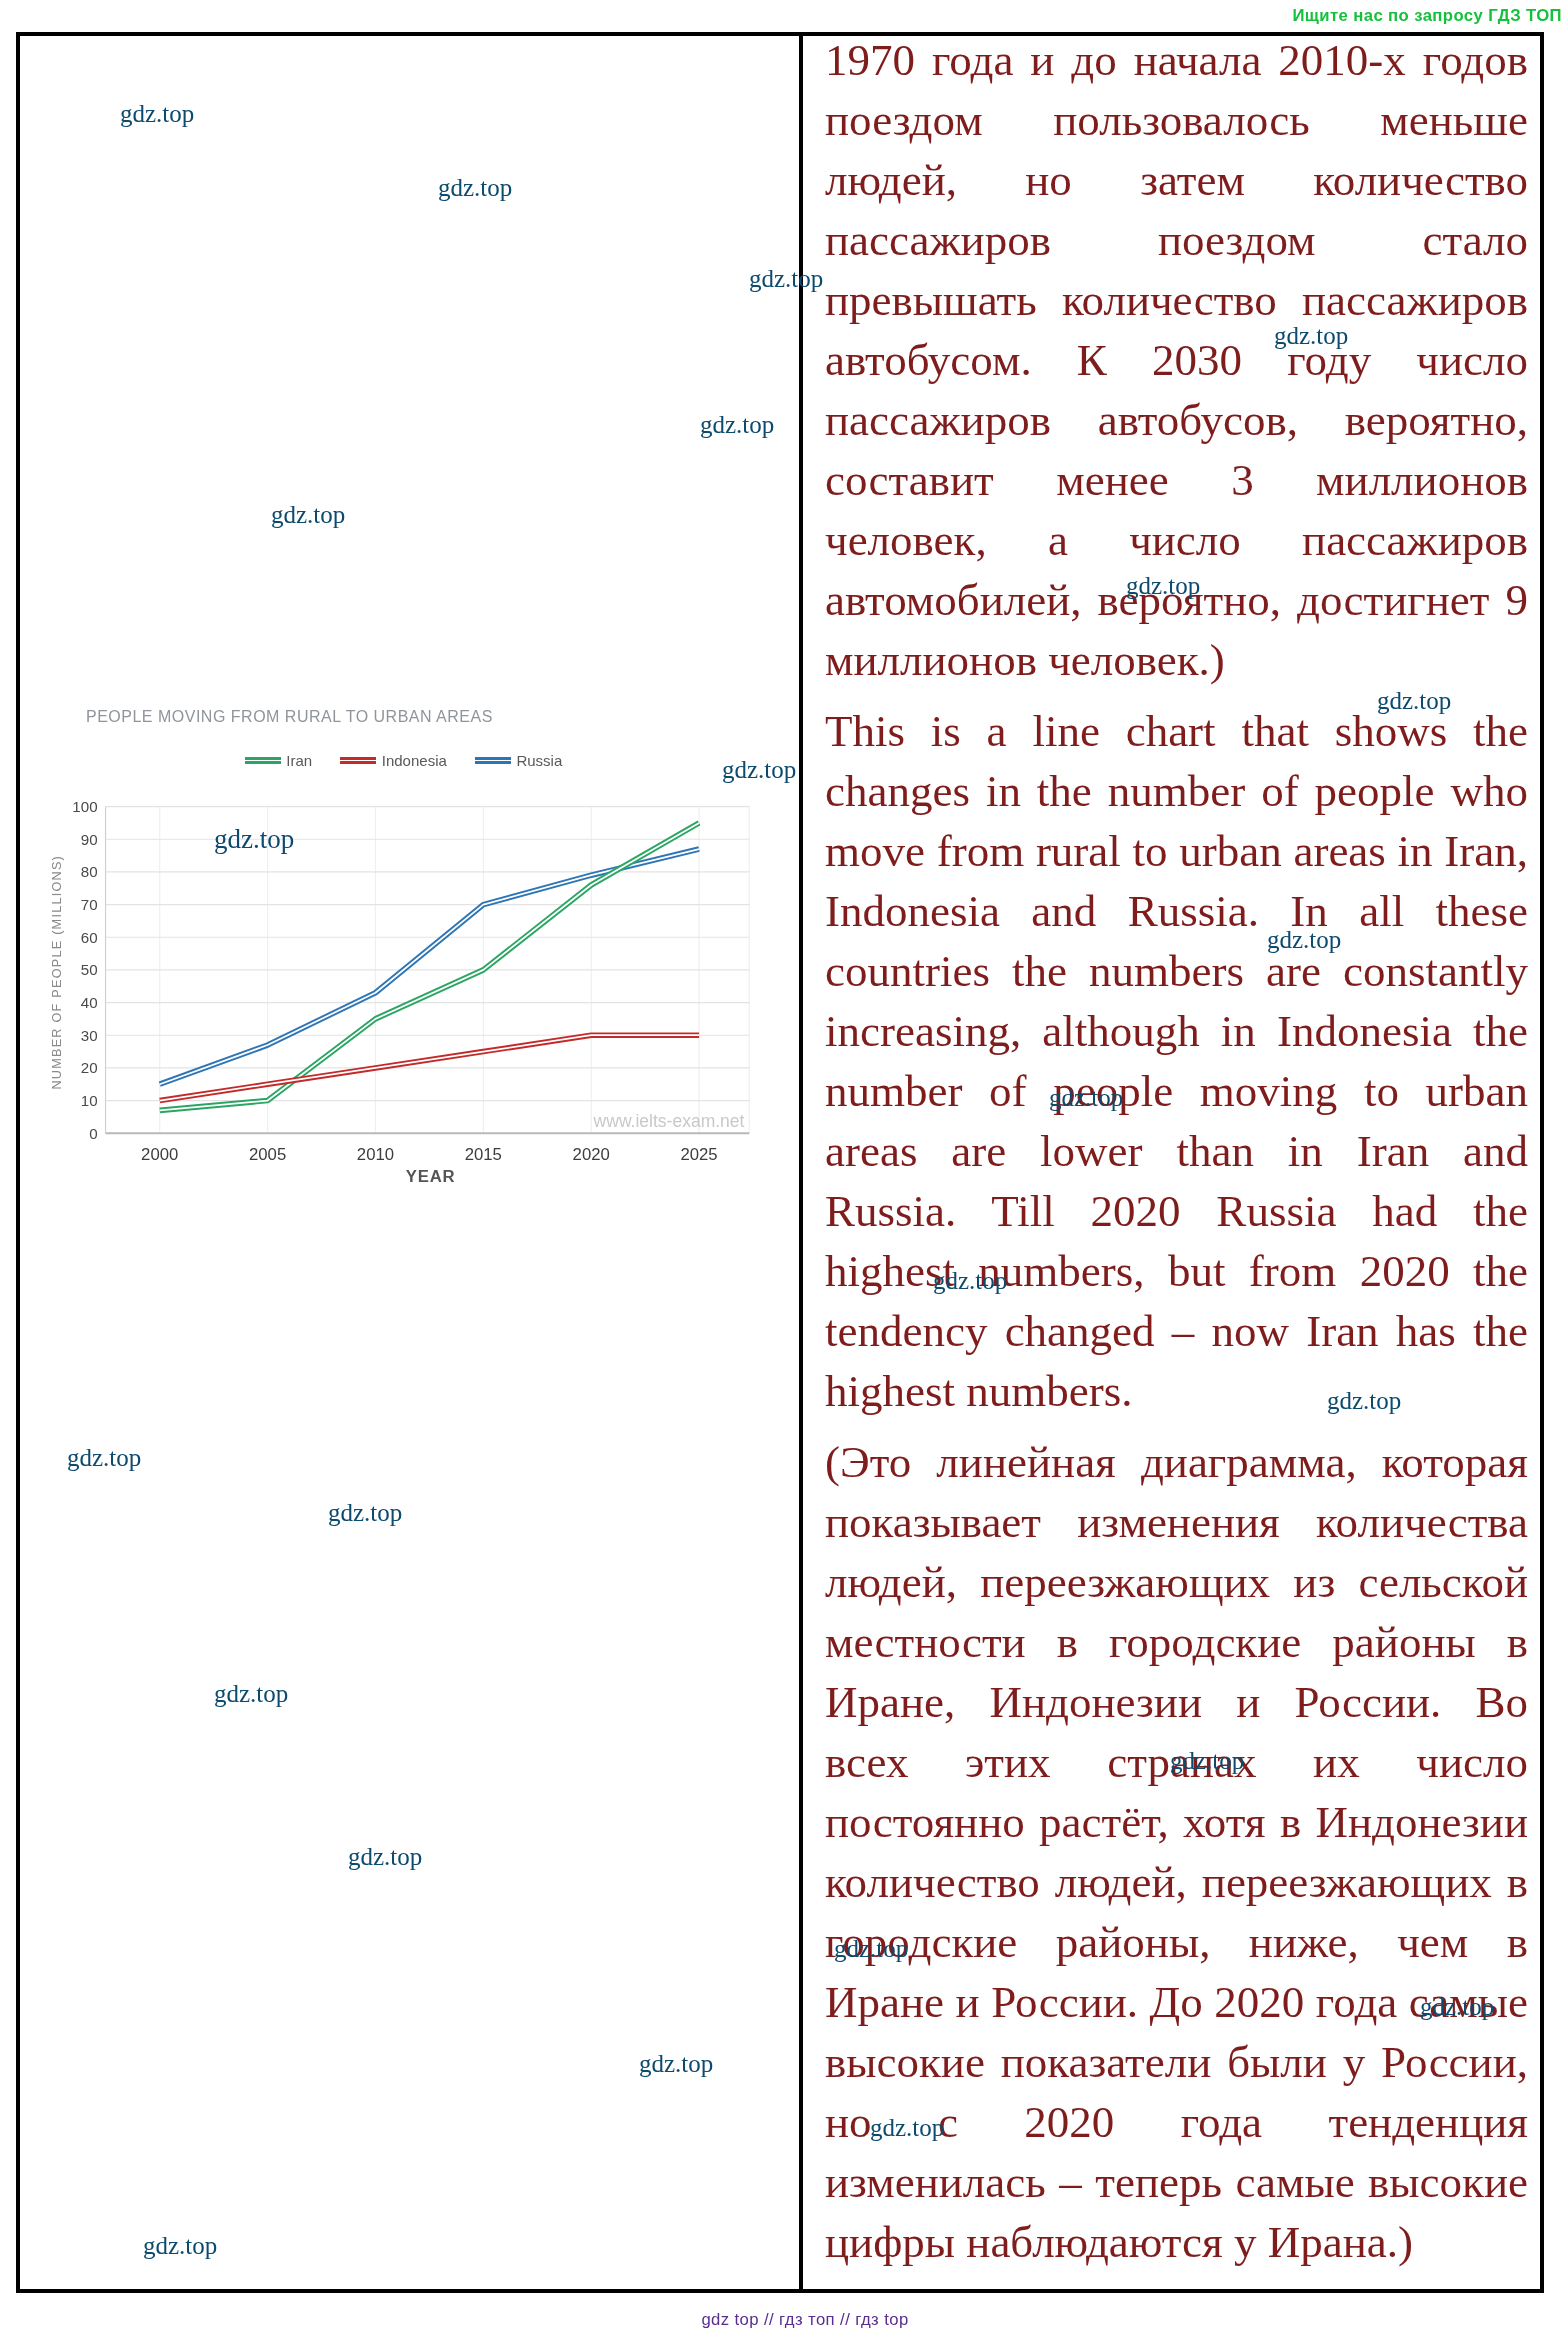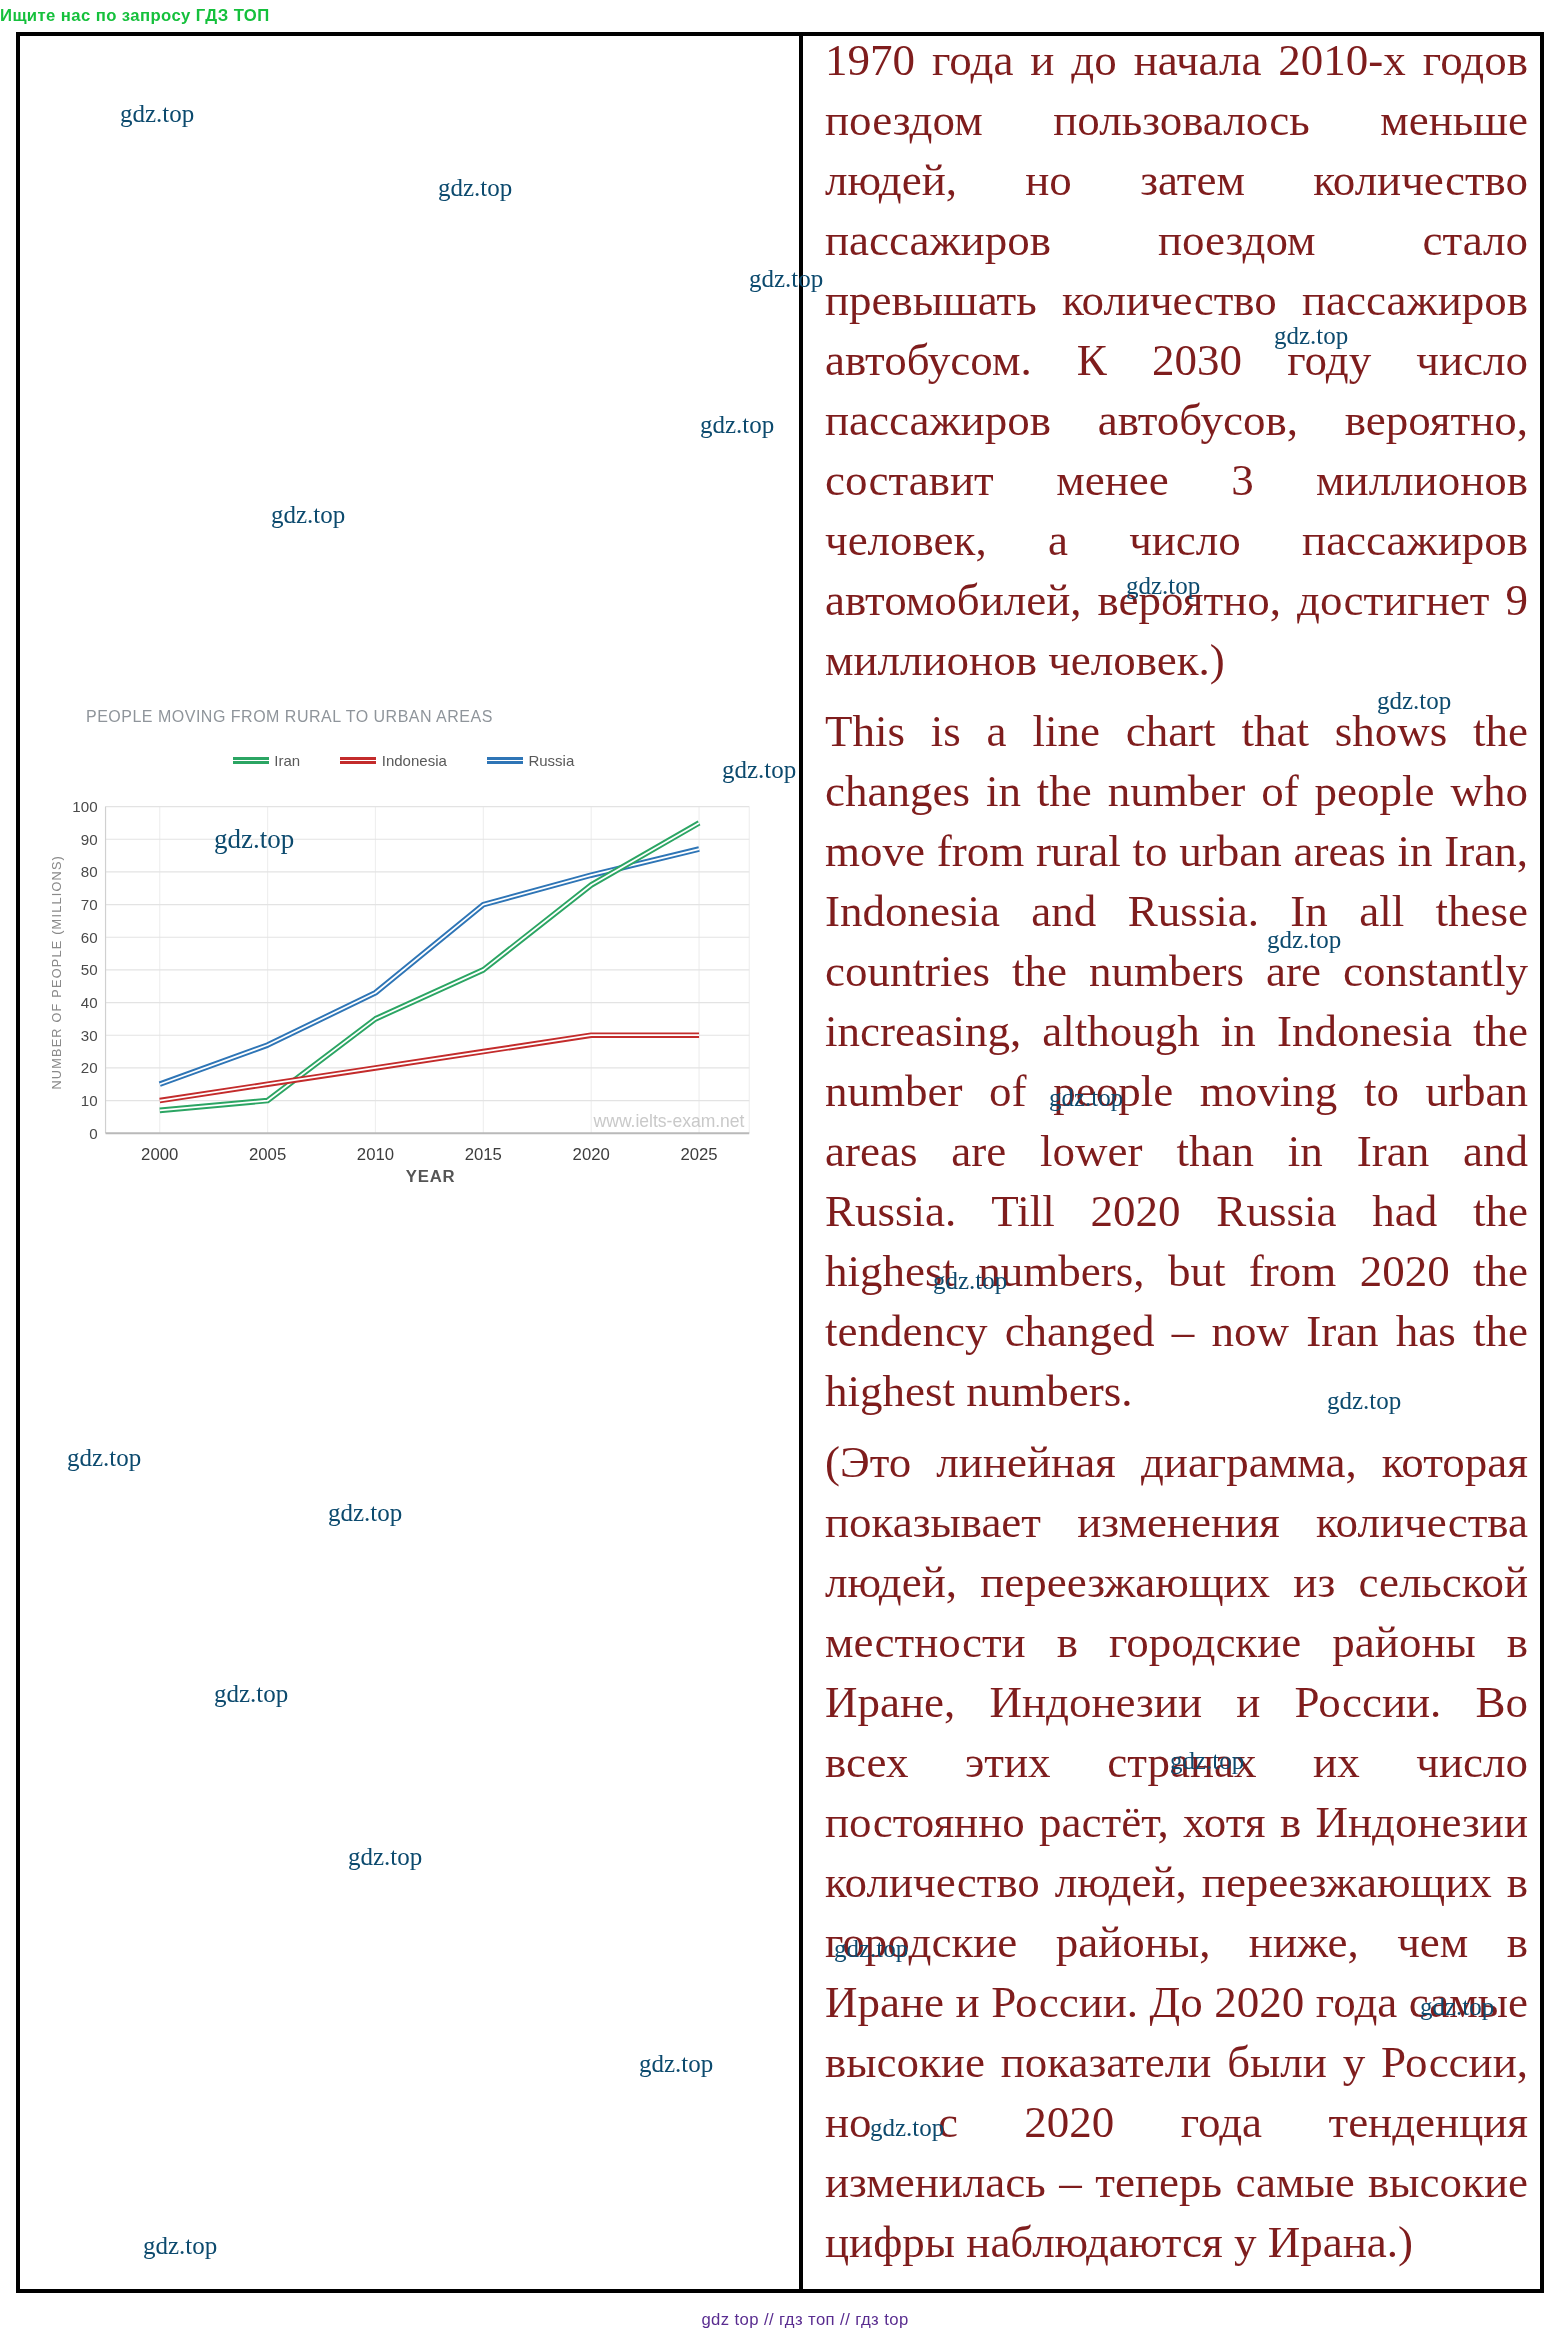--- a/index.html
+++ b/index.html
@@ -1,40 +1,40 @@
 <!DOCTYPE html>
 <html style="font-size:12.8px"><head>
 <meta charset="utf-8">
 <style>
   html,body{margin:0;padding:0;background:#fff;}
   body{position:relative;width:1562px;height:2342px;overflow:hidden;
        font-family:"Liberation Sans",sans-serif;}
 
-  .site-header{position:absolute;left:0;top:5.6px;width:100%;text-align:left;
+  .site-header{position:absolute;left:0;top:5.6px;width:100%;text-align:right;
        font-size:16.7px;font-weight:700;color:#15c03c;letter-spacing:0.4px;}
 
   .content-box{position:absolute;left:16px;top:32px;width:1520px;height:2253px;
        border:4px solid #000;background:#fff;}
 
   .column-divider{position:absolute;left:799px;top:36px;width:4px;height:2253px;
        background:#000;}
 
   .right-column{position:absolute;left:817px;top:30px;width:703px;height:2252px;
        overflow:hidden;font-family:"Liberation Serif",serif;font-size:45px;
        line-height:60px;color:#7f1d1d;margin-left:8px;}
   .right-column p{margin:0 0 11px 0;text-align:justify;}
 
   .wm{position:absolute;font-size:25px;color:#0c4a6e;white-space:nowrap;
       font-family:Liberation Serif, serif;z-index:6;}
 
   .chart-title{position:absolute;left:86px;top:708px;font-size:16px;font-weight:400;
       letter-spacing:0.5px;color:#8f959b;z-index:3;}
 
   #chart-legend{position:absolute;left:45px;top:752px;width:717px;display:flex;
-      justify-content:center;gap:40px;z-index:3;}
+      justify-content:center;gap:28px;z-index:3;}
   #chart-legend .legend-item{display:flex;align-items:center;gap:5.6px;}
   #chart-legend .swatch{width:36px;height:7.2px;display:inline-block;}
   #chart-legend .legend-label{font-size:15px;color:#595959;}
 
   #chart-svg{position:absolute;left:45px;top:699px;z-index:2;}
 
   .site-footer{position:absolute;left:0;top:2310px;width:100%;text-align:center;
       font-size:16.7px;color:#5a2d90;letter-spacing:0.4px;padding-left:24px;}
 </style>
 </head>

